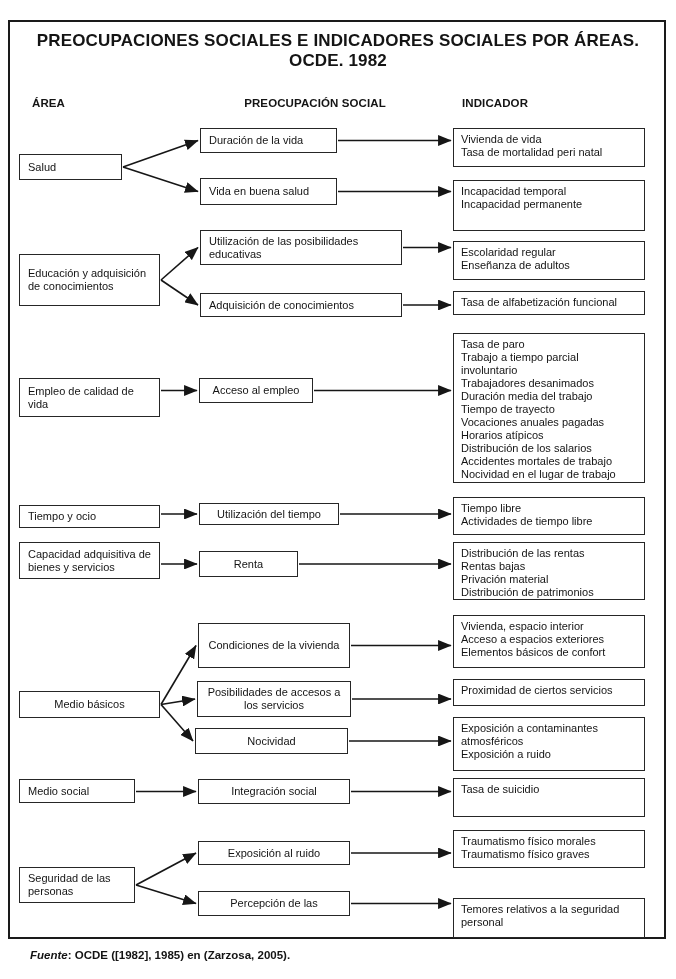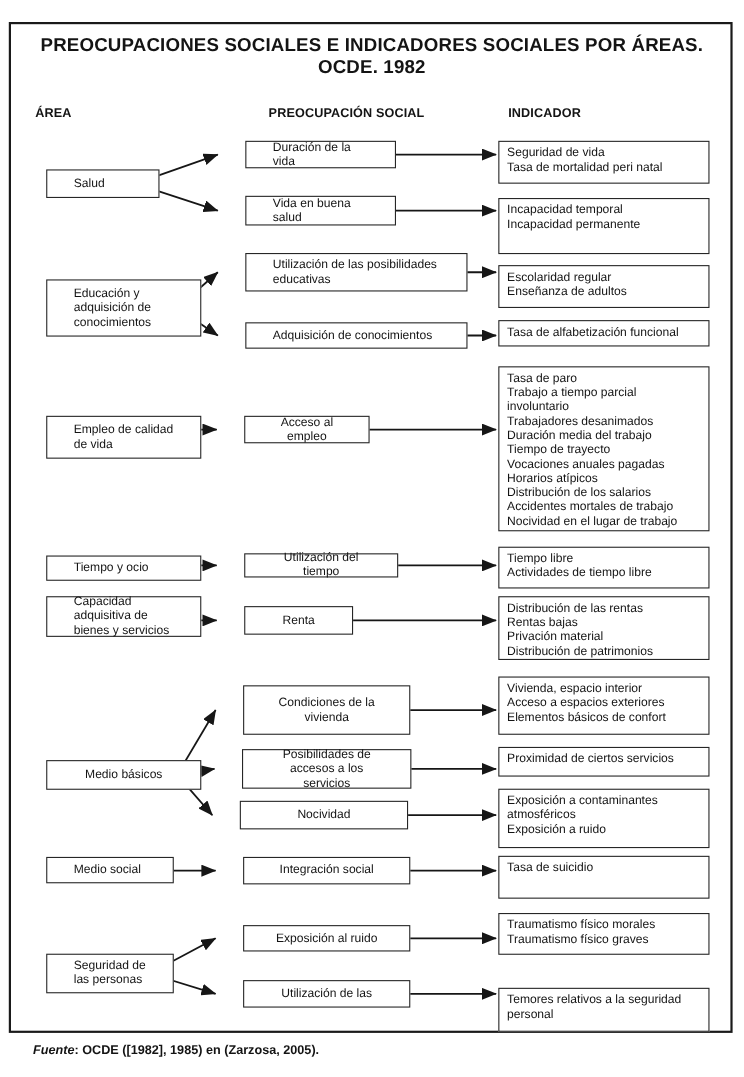--- a/index.html
+++ b/index.html
@@ -12,21 +12,21 @@
   .title{position:absolute;left:10px;width:656px;top:31px;text-align:center;
     font-size:17px;font-weight:bold;letter-spacing:.15px;}
   .col-head{position:absolute;top:97px;font-size:11.5px;font-weight:bold;letter-spacing:.1px;}
   .col-head.area{left:32px;}
   .col-head.concern{left:200px;width:230px;text-align:center;}
   .col-head.indicator{left:462px;}
   #arrows{position:absolute;left:0;top:0;pointer-events:none;}
   .box{position:absolute;box-sizing:border-box;background:#fff;
     border:1.5px solid #262626;display:flex;flex-direction:column;
     font-size:11px;line-height:13px;}
-  .node{justify-content:center;padding:2px 24px;margin-left:23px;}
+  .node{justify-content:center;padding:2px 8px;}
   .align-left{align-items:flex-start;text-align:left;}
   .align-center{align-items:center;text-align:center;}
   .indicator-box{justify-content:flex-start;padding:4px 7px;}
   .ind-line{display:block;}
   .footer{position:absolute;left:30px;top:949px;font-size:11.5px;font-weight:bold;}
   .footer .src{font-style:italic;}
 </style>
 </head>
 <body>
 
@@ -72,21 +72,21 @@
         <line x1="351" y1="853" x2="451" y2="853" marker-end="url(#arr)"></line>
         <line x1="136" y1="885" x2="196" y2="903.5" marker-end="url(#arr)"></line>
         <line x1="351" y1="903.5" x2="451" y2="903.5" marker-end="url(#arr)"></line>
       </g>
   </svg>
 
   <div id="nodes">
       <div class="box node align-left" style="left: 19px; top: 154px; width: 103px; height: 26px;">Salud</div>
       <div class="box node align-left" style="left: 200px; top: 128px; width: 137px; height: 25px;">Duración de la vida</div>
       <div class="box indicator-box align-left" style="left: 453px; top: 128px; width: 192px; height: 39px;">
-        <div class="ind-line">Seguridad de vida</div>
+        <div class="ind-line">Vivienda de vida</div>
         <div class="ind-line">Tasa de mortalidad peri natal</div>
       </div>
       <div class="box node align-left" style="left: 200px; top: 178px; width: 137px; height: 27px;">Vida en buena salud</div>
       <div class="box indicator-box align-left" style="left: 453px; top: 180px; width: 192px; height: 51px;">
         <div class="ind-line">Incapacidad temporal</div>
         <div class="ind-line">Incapacidad permanente</div>
       </div>
       <div class="box node align-left" style="left: 19px; top: 254px; width: 141px; height: 52px;">Educación y adquisición de conocimientos</div>
       <div class="box node align-left" style="left: 200px; top: 230px; width: 202px; height: 35px;">Utilización de las posibilidades educativas</div>
       <div class="box indicator-box align-left" style="left: 453px; top: 241px; width: 192px; height: 39px;">
@@ -145,21 +145,21 @@
       <div class="box node align-center" style="left: 198px; top: 779px; width: 152px; height: 25px;">Integración social</div>
       <div class="box indicator-box align-left" style="left: 453px; top: 778px; width: 192px; height: 39px;">
         <div class="ind-line">Tasa de suicidio</div>
       </div>
       <div class="box node align-left" style="left: 19px; top: 867px; width: 116px; height: 36px;">Seguridad de las personas</div>
       <div class="box node align-center" style="left: 198px; top: 841px; width: 152px; height: 24px;">Exposición al ruido</div>
       <div class="box indicator-box align-left" style="left: 453px; top: 830px; width: 192px; height: 38px;">
         <div class="ind-line">Traumatismo físico morales</div>
         <div class="ind-line">Traumatismo físico graves</div>
       </div>
-      <div class="box node align-center" style="left: 198px; top: 891px; width: 152px; height: 25px;">Utilización de las</div>
+      <div class="box node align-center" style="left: 198px; top: 891px; width: 152px; height: 25px;">Percepción de las</div>
       <div class="box indicator-box align-left" style="left: 453px; top: 878px; width: 192px; height: 40px; margin-top: 20px;">
         <div class="ind-line">Temores relativos a la seguridad personal</div>
       </div>
     </div>
 
   <div class="footer">
     <span class="src">Fuente</span><span>: OCDE ([1982], 1985) en (Zarzosa, 2005).</span>
   </div>
 </div>
 

